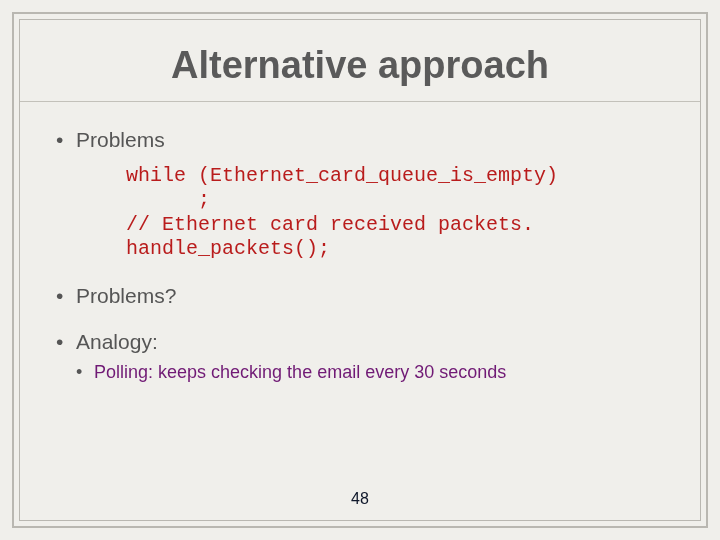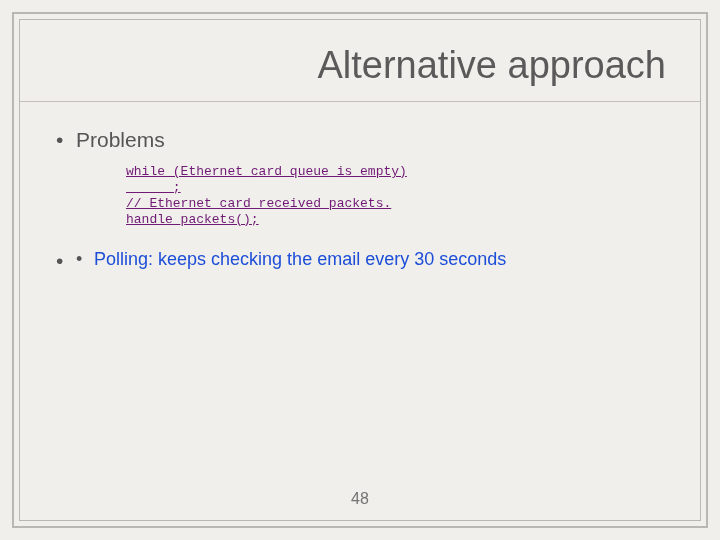--- a/index.html
+++ b/index.html
@@ -23,23 +23,23 @@
   }
   .inner-frame {
     border: 1px solid #b9b7b1;
     width: 100%;
     height: 100%;
     position: relative;
     padding: 18px 34px 0 34px;
   }
   .title {
     font-size: 38px;
-    font-weight: 400;
+    font-weight: 700;
     color: #5a5a5a;
-    text-align: right;
+    text-align: center;
     margin-top: 6px;
     margin-bottom: 14px;
   }
   .title-rule {
     border: none;
     border-top: 1px solid #c3c1ba;
     margin: 0 -34px 26px -34px;
   }
   ul.top { list-style: none; }
   ul.top > li {
@@ -52,51 +52,50 @@
   ul.top > li::before {
     content: "•";
     position: absolute;
     left: 2px;
     top: 0;
     color: #555;
     font-size: 21px;
   }
   .code {
     font-family: "Courier New", Courier, monospace;
-    font-size: 13px;
-    color: #701a75;
+    font-size: 20px;
+    color: #b91c1c;
     white-space: pre;
     margin: 12px 0 0 50px;
     line-height: 1.22;
-    text-decoration: underline;
   }
   ul.sub { list-style: none; margin-top: 8px; }
   ul.sub > li {
     position: relative;
     padding-left: 18px;
     font-size: 18px;
-    color: #1d4ed8;
+    color: #701a75;
     margin-bottom: 4px;
   }
   ul.sub > li::before {
     content: "•";
     position: absolute;
     left: 0;
     top: 0;
     color: #555;
     font-size: 18px;
   }
   .pagenum {
     position: absolute;
     bottom: 12px;
     left: 0;
     right: 0;
     text-align: center;
     font-size: 16px;
-    color: #737373;
+    color: #0f172a;
   }
 </style>
 </head>
 <body>
 
 <div class="slide">
   <div class="outer-frame">
     <div class="inner-frame">
 
       <h1 class="title">Alternative approach</h1>
@@ -104,20 +103,24 @@
 
       <ul class="top">
         <li>
           <span>Problems</span>
           <div class="code">while (Ethernet_card_queue_is_empty)
       ;
 // Ethernet card received packets.
 handle_packets();</div>
         </li>
         <li>
+          <span>Problems?</span>
+        </li>
+        <li>
+          <span>Analogy:</span>
           <ul class="sub">
             <li>Polling: keeps checking the email every 30 seconds</li>
           </ul>
         </li>
       </ul>
 
       <div class="pagenum">48</div>
     </div>
   </div>
 </div>

